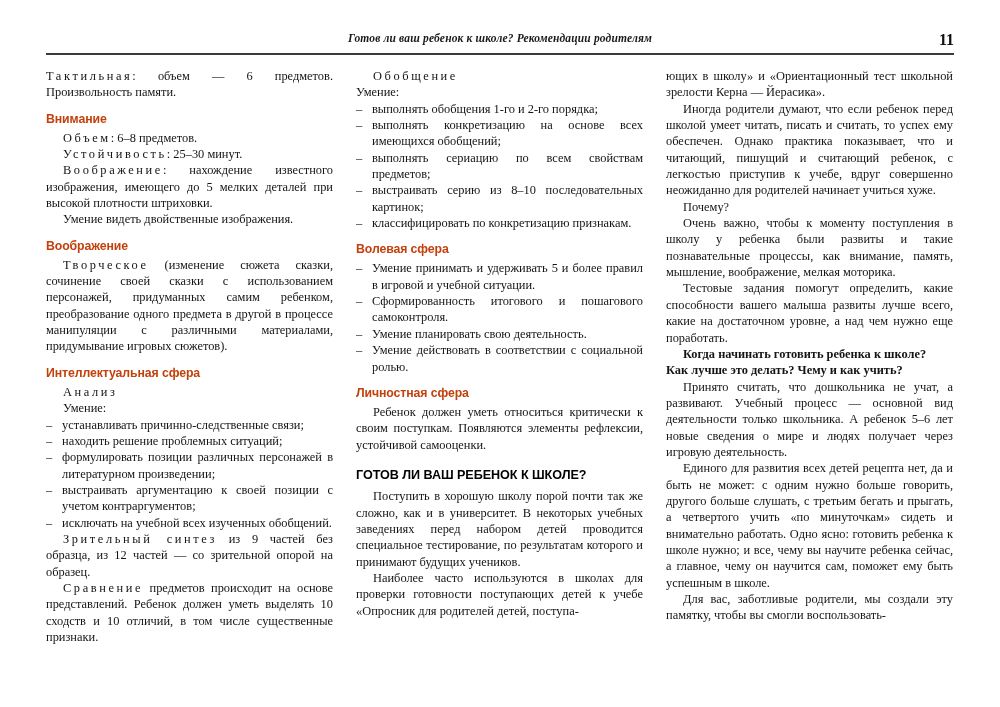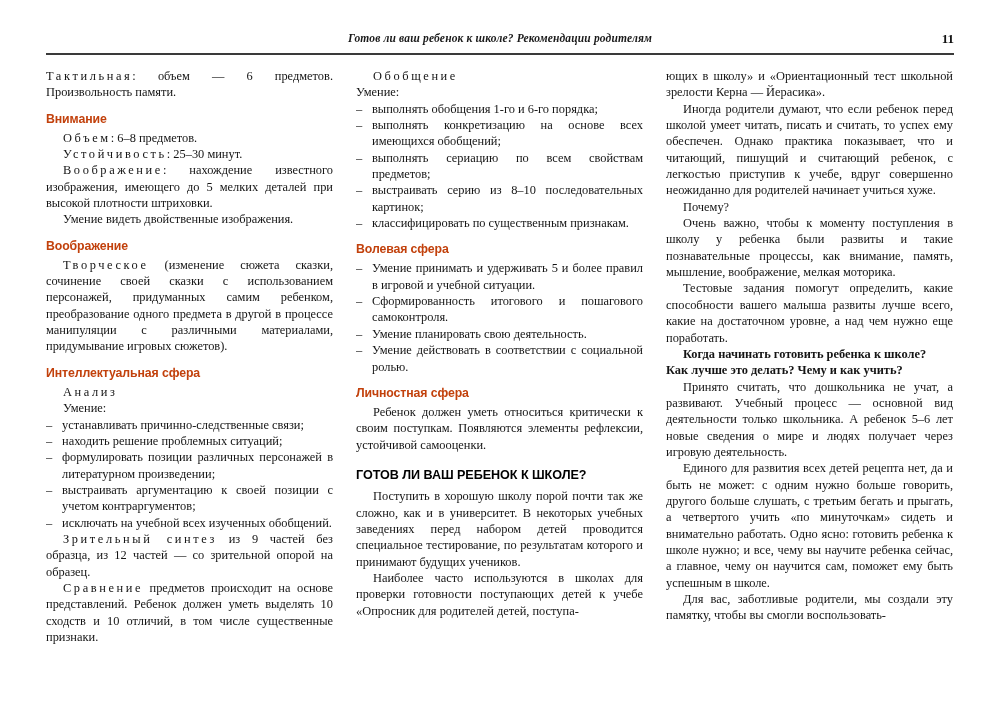--- a/index.html
+++ b/index.html
@@ -45,21 +45,21 @@
     letter-spacing: 0.15px;
     color: #1a1a1a;
     white-space: nowrap;
   }
   .running-head-folio {
     position: absolute;
     right: 0;
     top: -1px;
     font-family: "Liberation Serif", "DejaVu Serif", serif;
     font-weight: 700;
-    font-size: 13px;
+    font-size: 16px;
     color: #111111;
     text-align: right;
   }
   .head-rule {
     position: absolute;
     left: 46px;
     top: 53px;
     width: 908px;
     height: 2px;
     background: #3a3a3a;
@@ -199,25 +199,25 @@
 
     </div>
 
     <div class="col">
 
       <p class="indent"><span class="spaced">Обобщение</span></p>
 
       <p class="noindent">Умение:</p>
 
       <ul class="dash-list">
-        <li>выполнять обобщения 1-го и 6-го порядка;</li>
+        <li>выполнять обобщения 1-го и 2-го порядка;</li>
         <li>выполнять конкретизацию на основе всех имеющихся обобщений;</li>
         <li>выполнять сериацию по всем свойствам предметов;</li>
         <li>выстраивать серию из 8–10 последовательных картинок;</li>
-        <li>классифицировать по существенным признакам.</li>
+        <li>классифицировать по конкретизацию признакам.</li>
       </ul>
 
       <div class="sec-head">Волевая сфера</div>
 
       <ul class="dash-list">
         <li>Умение принимать и удерживать 5 и более правил в игровой и учебной ситуации.</li>
         <li>Сформированность итогового и пошагового самоконтроля.</li>
         <li>Умение планировать свою деятельность.</li>
         <li>Умение действовать в соответствии с социальной ролью.</li>
       </ul>

